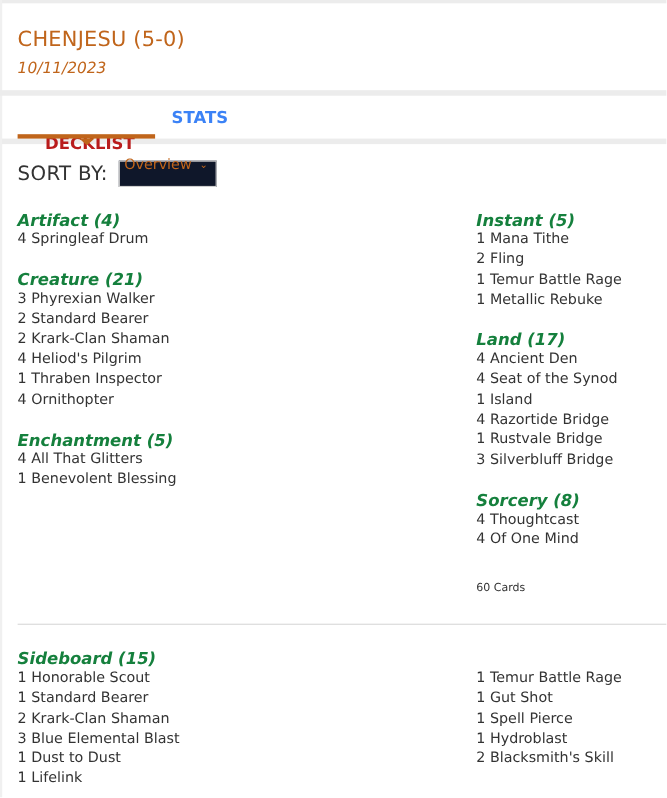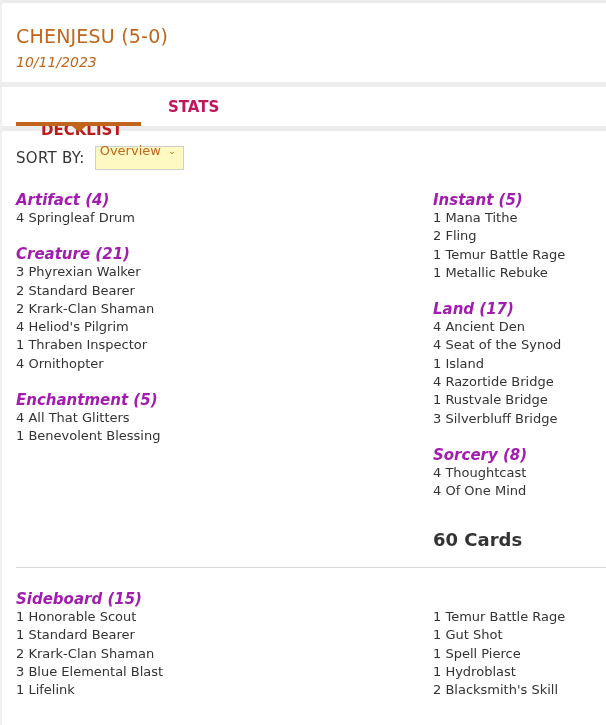--- a/index.html
+++ b/index.html
@@ -10,35 +10,35 @@
   }
   .topbar { position:absolute; left:0; top:0; width:606px; height:3px; background:#ececec; }
   .leftbar { position:absolute; left:0; top:0; width:2px; height:725px; background:#f0f0f0; }
   .header { position:absolute; left:16px; top:24px; }
   .title { font-size:19px; font-weight:normal; color:#c0651b; letter-spacing:0.2px; line-height:24px; }
   .date { font-size:14px; font-style:italic; color:#c0651b; line-height:28px; }
   .band1 { position:absolute; left:0; top:82px; width:606px; height:5px; background:#ececec; }
   .tabs { position:absolute; left:16px; top:96px; height:30px; }
   .tab { position:absolute; top:0; font-size:15px; font-weight:bold; line-height:22px; cursor:pointer; }
   .tab.active { color:#b91c1c; left:25px;margin-top:23px; }
-  .tab.inactive { color:#be185d; left:152px; }
+  .tab.inactive { color:#3b82f6; left:140px; }
   .tab-underline { position:absolute; left:0; top:26px; width:125px; height:4px; background:#c0651b; }
   .tab-caret { position:absolute; left:56px; top:30px; width:0; height:0;
     border-left:7px solid transparent; border-right:7px solid transparent; border-top:6px solid #c0651b; }
   .band2 { position:absolute; left:0; top:126px; width:606px; height:5px; background:#ececec; z-index:-1; }
   .sort { position:absolute; left:16px; top:145px; height:26px; display:flex; align-items:center; }
-  .sort-label { font-size:15px; color:#333; margin-right:10px; letter-spacing:0.3px; }
-  .sort-select { display:flex; align-items:center; height:24px; padding:0 4px 15px 4px; background:#fef9c3;
+  .sort-label { font-size:18px; color:#333; margin-right:10px; letter-spacing:0.3px; }
+  .sort-select { display:flex; align-items:center; height:24px; padding:0 4px 15px 4px; background:#0f172a;
     border:1px solid #cfcfcf; color:#c0651b; font-size:13px; cursor:pointer; box-sizing:border-box; width:89px;text-align:center; }
   .sort-select .chev { margin-left:auto; margin-right:3px; font-size:9px; color:#c0651b; }
   .col { position:absolute; }
   .group { margin-bottom:18px; }
-  .gh { font-size:15px; font-weight:bold; font-style:italic; color:#a21caf; line-height:18px; }
+  .gh { font-size:15px; font-weight:bold; font-style:italic; color:#15803d; line-height:18px; }
   .card { font-size:13px; color:#333; line-height:18.3px; white-space:nowrap; }
-  .total { font-size:18px; font-weight:bold; color:#333; }
+  .total { font-size:10px; font-weight:normal; color:#333; }
   .divider { position:absolute; left:16px; top:567px; width:590px; height:1px; background:#d8d8d8; }
 </style>
 </head>
 <body>
 
 <div class="topbar"></div>
 <div class="leftbar"></div>
 
 <div class="header">
   <div class="title">CHENJESU (5-0)</div>
@@ -111,20 +111,21 @@
 <div class="total" style="position:absolute; left:433px; top:529px;">60 Cards</div>
 
 <div class="divider"></div>
 
 <div class="col" style="left:16px; top:590px;">
   <div class="gh">Sideboard (15)</div>
   <div class="card">1 Honorable Scout</div>
   <div class="card">1 Standard Bearer</div>
   <div class="card">2 Krark-Clan Shaman</div>
   <div class="card">3 Blue Elemental Blast</div>
+  <div class="card">1 Dust to Dust</div>
   <div class="card">1 Lifelink</div>
 </div>
 
 <div class="col" style="left:433px; top:608px;">
   <div class="card">1 Temur Battle Rage</div>
   <div class="card">1 Gut Shot</div>
   <div class="card">1 Spell Pierce</div>
   <div class="card">1 Hydroblast</div>
   <div class="card">2 Blacksmith's Skill</div>
 </div>

